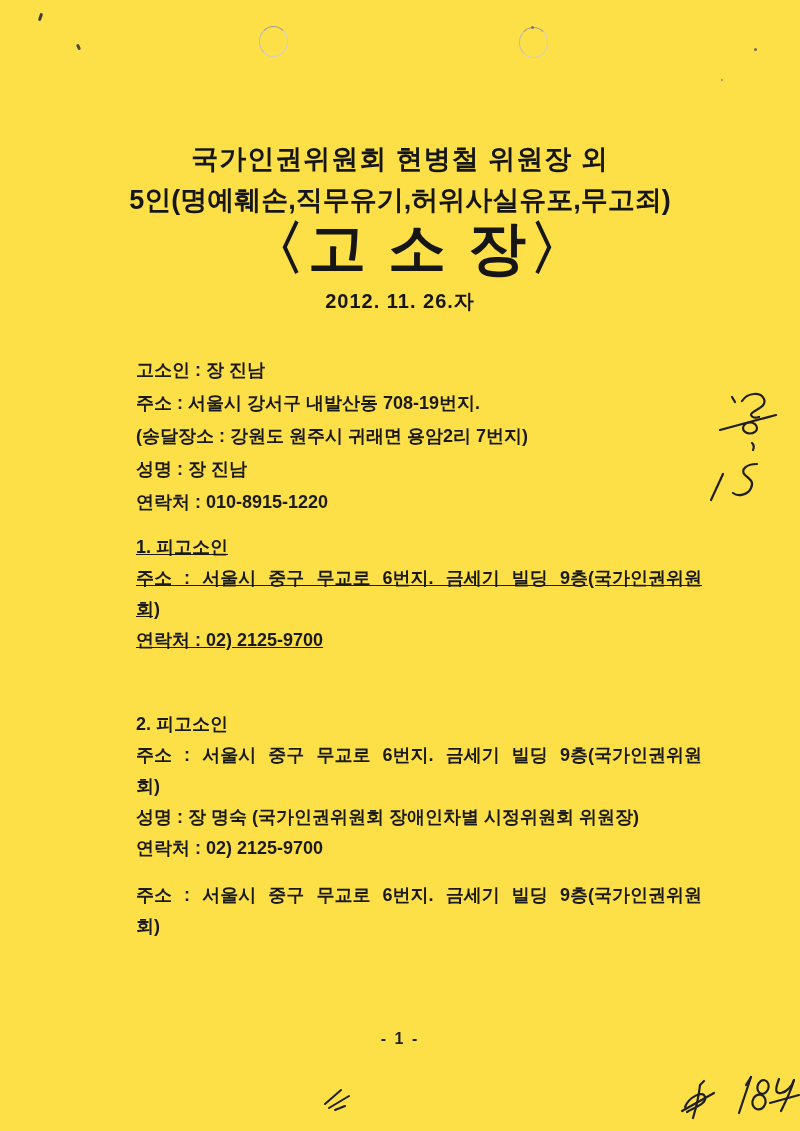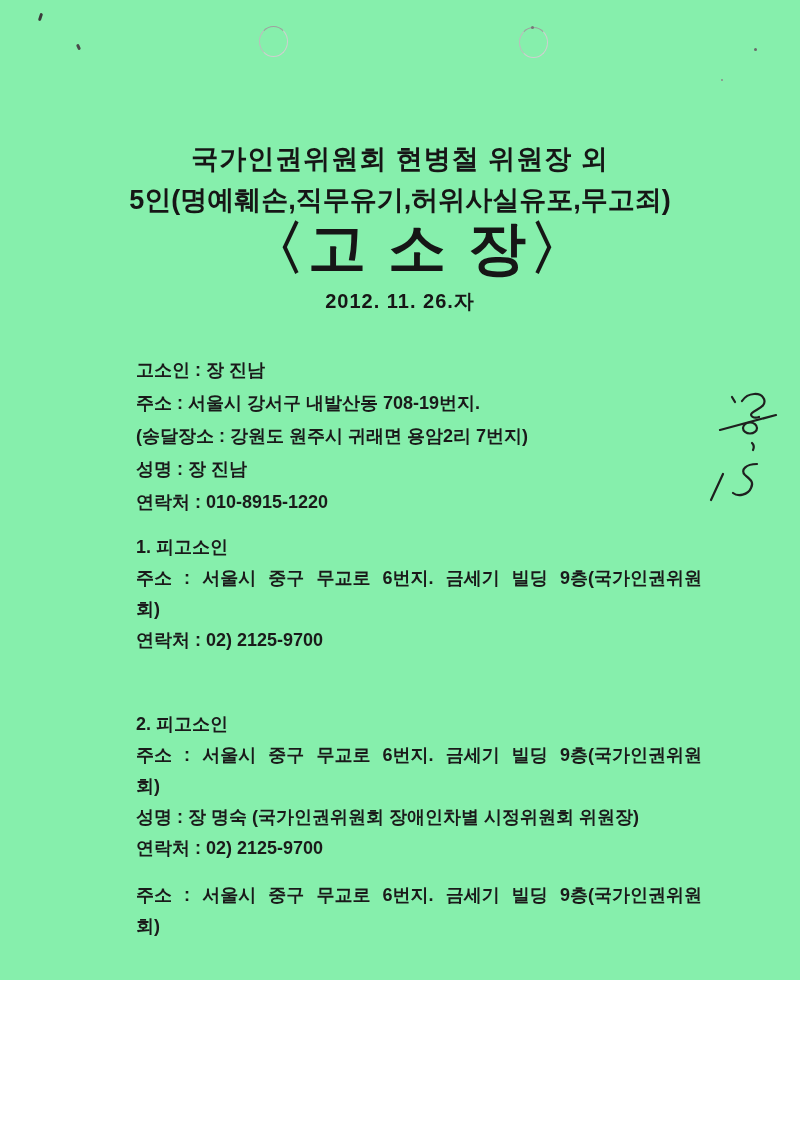--- a/index.html
+++ b/index.html
@@ -1,20 +1,20 @@
 <!DOCTYPE html>
 <html lang="ko"><head>
 <meta charset="utf-8">
 <style>
   html, body { margin: 0; padding: 0; background: #ffffff; }
   .page {
     position: relative;
     width: 800px;
-    height: 980px;
-    background: #86efac;
+    height: 1131px;
+    background: #fde047;
     font-family: "Liberation Sans", "DejaVu Sans", sans-serif;
     color: #161616;
     overflow: hidden;
   }
 
   
   .hdr {
     position: absolute;
     left: 0; right: 0;
     text-align: center;
@@ -35,21 +35,21 @@
     font-weight: 700;
     color: #1a1a1a;
   }
   .block .line { white-space: nowrap; }
   .block .line.justify {
     white-space: normal;
     text-align: justify;
     text-align-last: justify;
   }
   .complainant { top: 354px; line-height: 33px; }
-  .defendant-1 { top: 532px; line-height: 31px; }
+  .defendant-1 { top: 532px; line-height: 31px; text-decoration: underline; }
   .defendant-2 { top: 709px; line-height: 31px; }
   .defendant-3 { top: 880px; line-height: 31px; }
 
   
   .page-number {
     position: absolute;
     top: 1030px; left: 0; right: 0;
     text-align: center;
     font-size: 16px;
     font-weight: 700;

